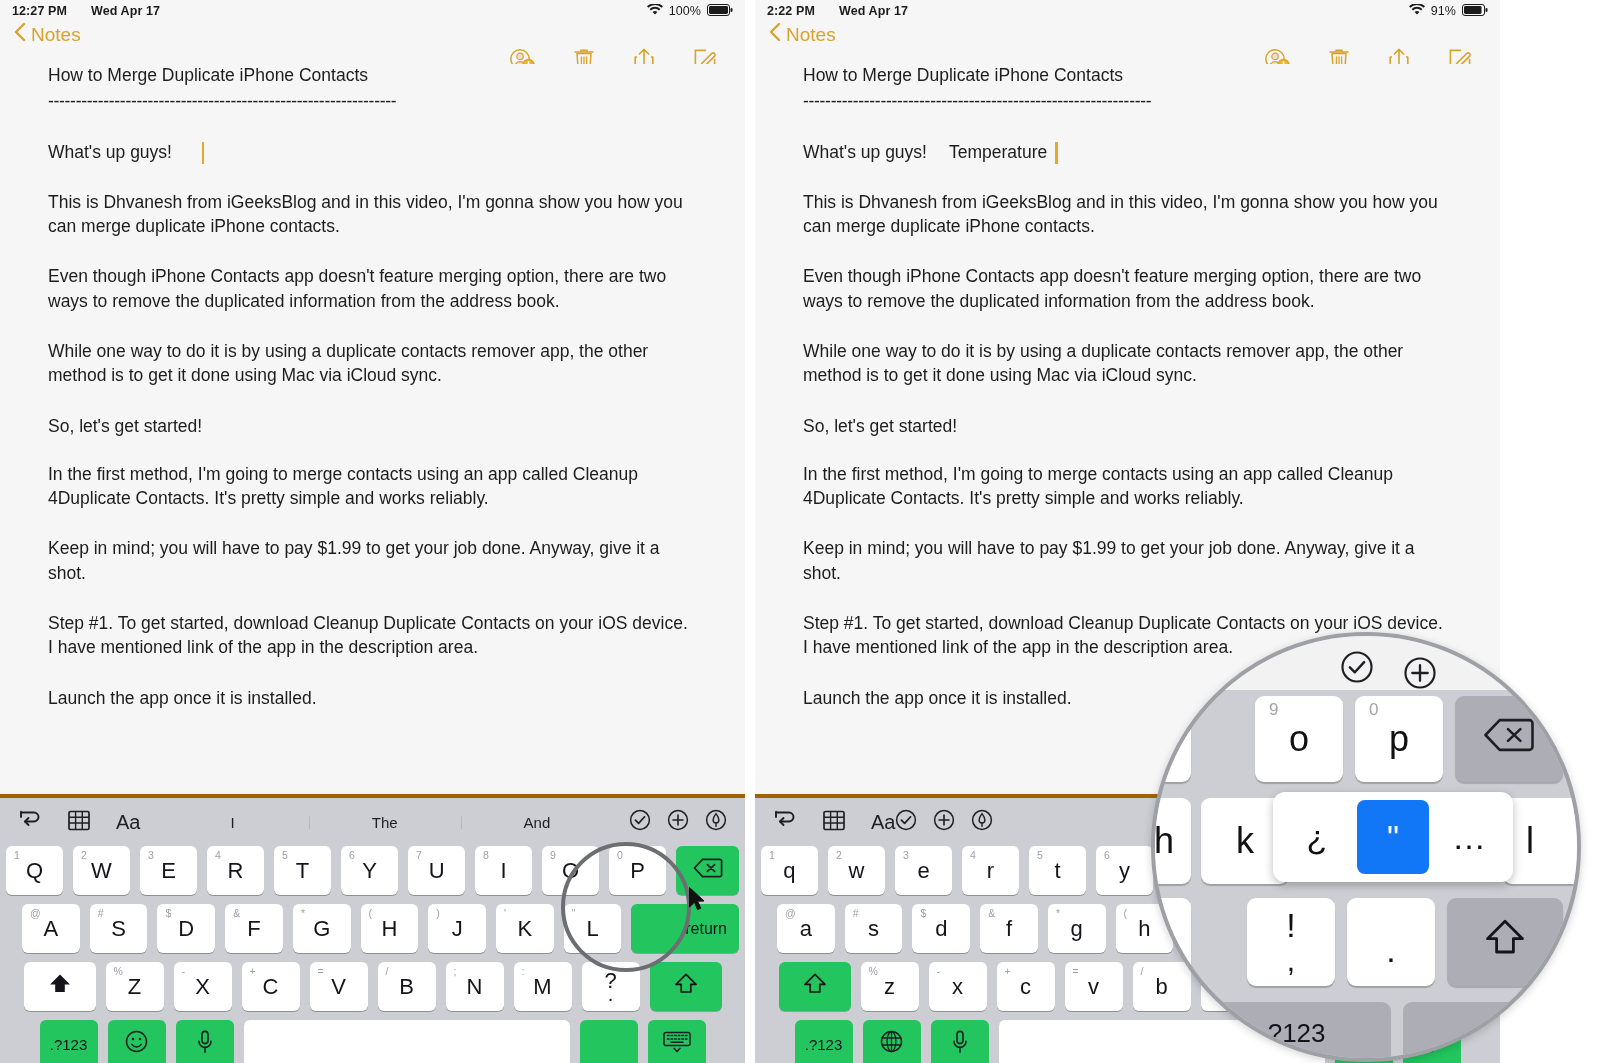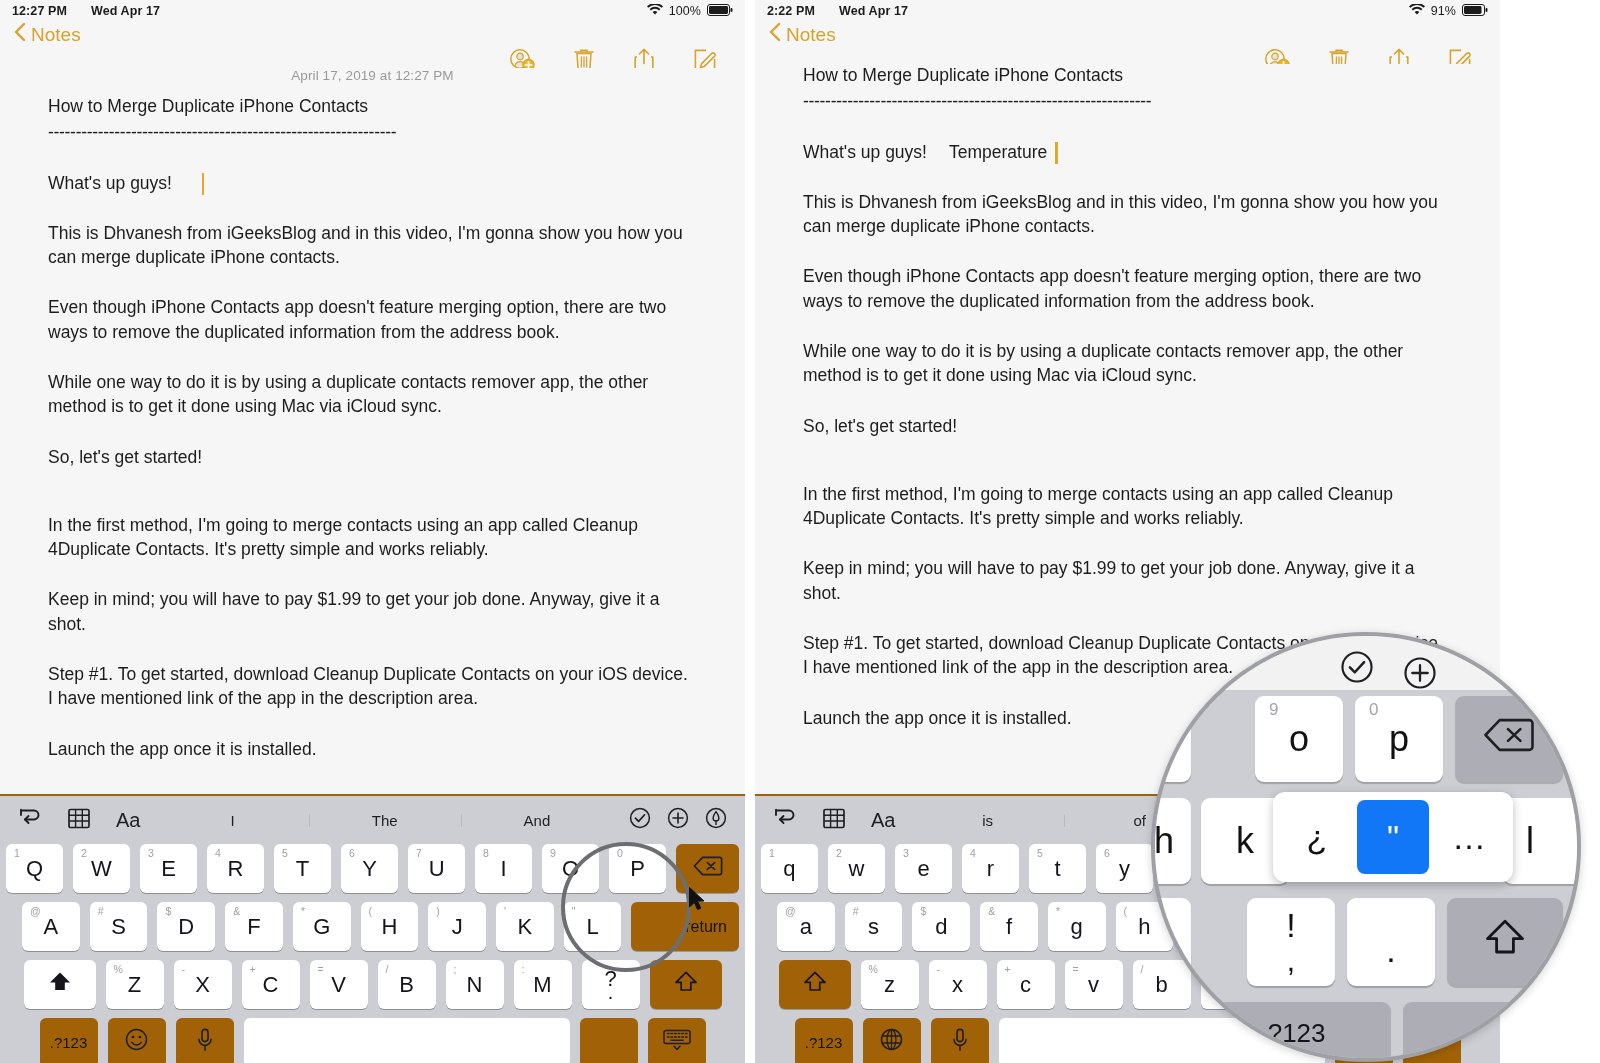--- a/index.html
+++ b/index.html
@@ -60,36 +60,36 @@
   .note-title { font-size:17.5px; color:#1d1d1d; line-height:1.35; }
   .note-rule {
     font-size:17.5px; color:#1d1d1d; letter-spacing:-0.3px;
     white-space:nowrap; overflow:hidden; margin-top:3px;
     font-family:"Liberation Sans", sans-serif;
   }
   .note-para {
     font-size:17.5px; color:#1d1d1d; line-height:1.39;
     margin-top:26px; max-width:660px;
   }
-  .note-para.gap-big { margin-top:44px; }
+  .note-para.gap-big { margin-top:24px; }
   .greeting-line {
     font-size:17.5px; color:#1d1d1d; margin-top:30px;
     display:flex; align-items:center;
   }
   .typed-word { margin-left:22px; }
   .caret {
     display:inline-block; width:2.5px; height:22px;
     background:#e3a92b; margin-left:8px; vertical-align:middle;
   }
 
   
   .keyboard {
     position:absolute; left:0; bottom:0; width:745px; height:269px;
     background:#cdced3;
-    border-top:2px solid #a16207;
+    border-top:4px solid #a16207;
   }
   .kb-toolbar {
     height:48px; display:flex; align-items:center;
     padding:0 18px; background:#cdced3;
   }
   .kb-tool-left { display:flex; align-items:center; gap:26px; }
   .kb-tool-aa { font-size:20px; color:#1f1f23; }
   .kb-suggest {
     flex:1; display:flex; align-items:center; justify-content:space-around;
     margin:0 16px; height:30px;
@@ -111,21 +111,21 @@
     background:#ffffff; box-shadow:0 1px 0 rgba(0,0,0,.30);
     display:flex; align-items:center; justify-content:center;
     font-size:22px; color:#14141a; cursor:pointer;
     user-select:none;
   }
   .key .alt {
     position:absolute; top:3px; left:8px;
     font-size:10.5px; color:#9fa0a6; font-weight:400;
   }
   .key.dark {
-    background:#a16207; box-shadow:0 1px 0 rgba(0,0,0,.25);
+    background:#22c55e; box-shadow:0 1px 0 rgba(0,0,0,.25);
   }
   .key.wide-del { width:64px; }
   .key.shift-l { width:72px; }
   .key.shift-r { width:72px; }
   .key.ret { width:108px; justify-content:flex-end; padding-right:12px; font-size:16px; }
   .key.space { width:326px; }
   .key.num { width:58px; font-size:15px; }
   .key.kbhide { width:58px; }
   .row-offset-2 { padding-left:16px; }
 
@@ -239,21 +239,20 @@
         <span class="nav-icon">
           <svg width="24" height="24" viewBox="0 0 24 24">
               <path d="M13 2.4H2.4v19.2h19.2V11" fill="none" stroke="#d8a32a" stroke-width="1.6" stroke-linejoin="round"></path>
               <path d="M8.6 15.6 18.9 5.3a2 2 0 0 1 2.8 2.8L11.4 18.4l-3.9 1.1z" fill="none" stroke="#d8a32a" stroke-width="1.6" stroke-linejoin="round"></path>
             </svg>
         </span>
       </div>
     </div>
 
     <div class="note-body">
-      <div class="note-date">April 17, 2019 at 12:27 PM</div>
       <div class="note-title">How to Merge Duplicate iPhone Contacts</div>
       <div class="note-rule">---------------------------------------------------------------</div>
       <div class="greeting-line">
         <span>What's up guys!</span>
         <span class="typed-word"></span>
         <span class="caret"></span>
       </div>
       <div class="note-para">This is Dhvanesh from iGeeksBlog and in this video, I'm gonna show you how you can merge duplicate iPhone contacts.</div>
       <div class="note-para">Even though iPhone Contacts app doesn't feature merging option, there are two ways to remove the duplicated information from the address book.</div>
       <div class="note-para">While one way to do it is by using a duplicate contacts remover app, the other method is to get it done using Mac via iCloud sync.</div>
@@ -592,25 +591,20 @@
               </svg>
           </span>
           <span>
             <svg width="22" height="21" viewBox="0 0 22 21">
                 <rect x="1" y="1.5" width="20" height="18" rx="1.6" fill="none" stroke="#1f1f23" stroke-width="1.7"></rect>
                 <path d="M1 7.2h20M1 13h20M7.6 1.5v18M14.3 1.5v18" stroke="#1f1f23" stroke-width="1.4"></path>
               </svg>
           </span>
           <span class="kb-tool-aa">Aa</span>
         </div>
-        <div class="kb-suggest">
-          <span class="sug">is</span>
-          <span class="sug">of</span>
-          <span class="sug"></span>
-        </div>
         <div class="kb-tool-right">
           <span>
             <svg width="22" height="22" viewBox="0 0 22 22">
                 <circle cx="11" cy="11" r="9.4" fill="none" stroke="#1f1f23" stroke-width="1.5"></circle>
                 <path d="M6.4 11.2 9.6 14.4 15.6 7.8" fill="none" stroke="#1f1f23" stroke-width="1.7" stroke-linecap="round" stroke-linejoin="round"></path>
               </svg>
           </span>
           <span>
             <svg width="22" height="22" viewBox="0 0 22 22">
                 <circle cx="11" cy="11" r="9.4" fill="none" stroke="#1f1f23" stroke-width="1.5"></circle>

